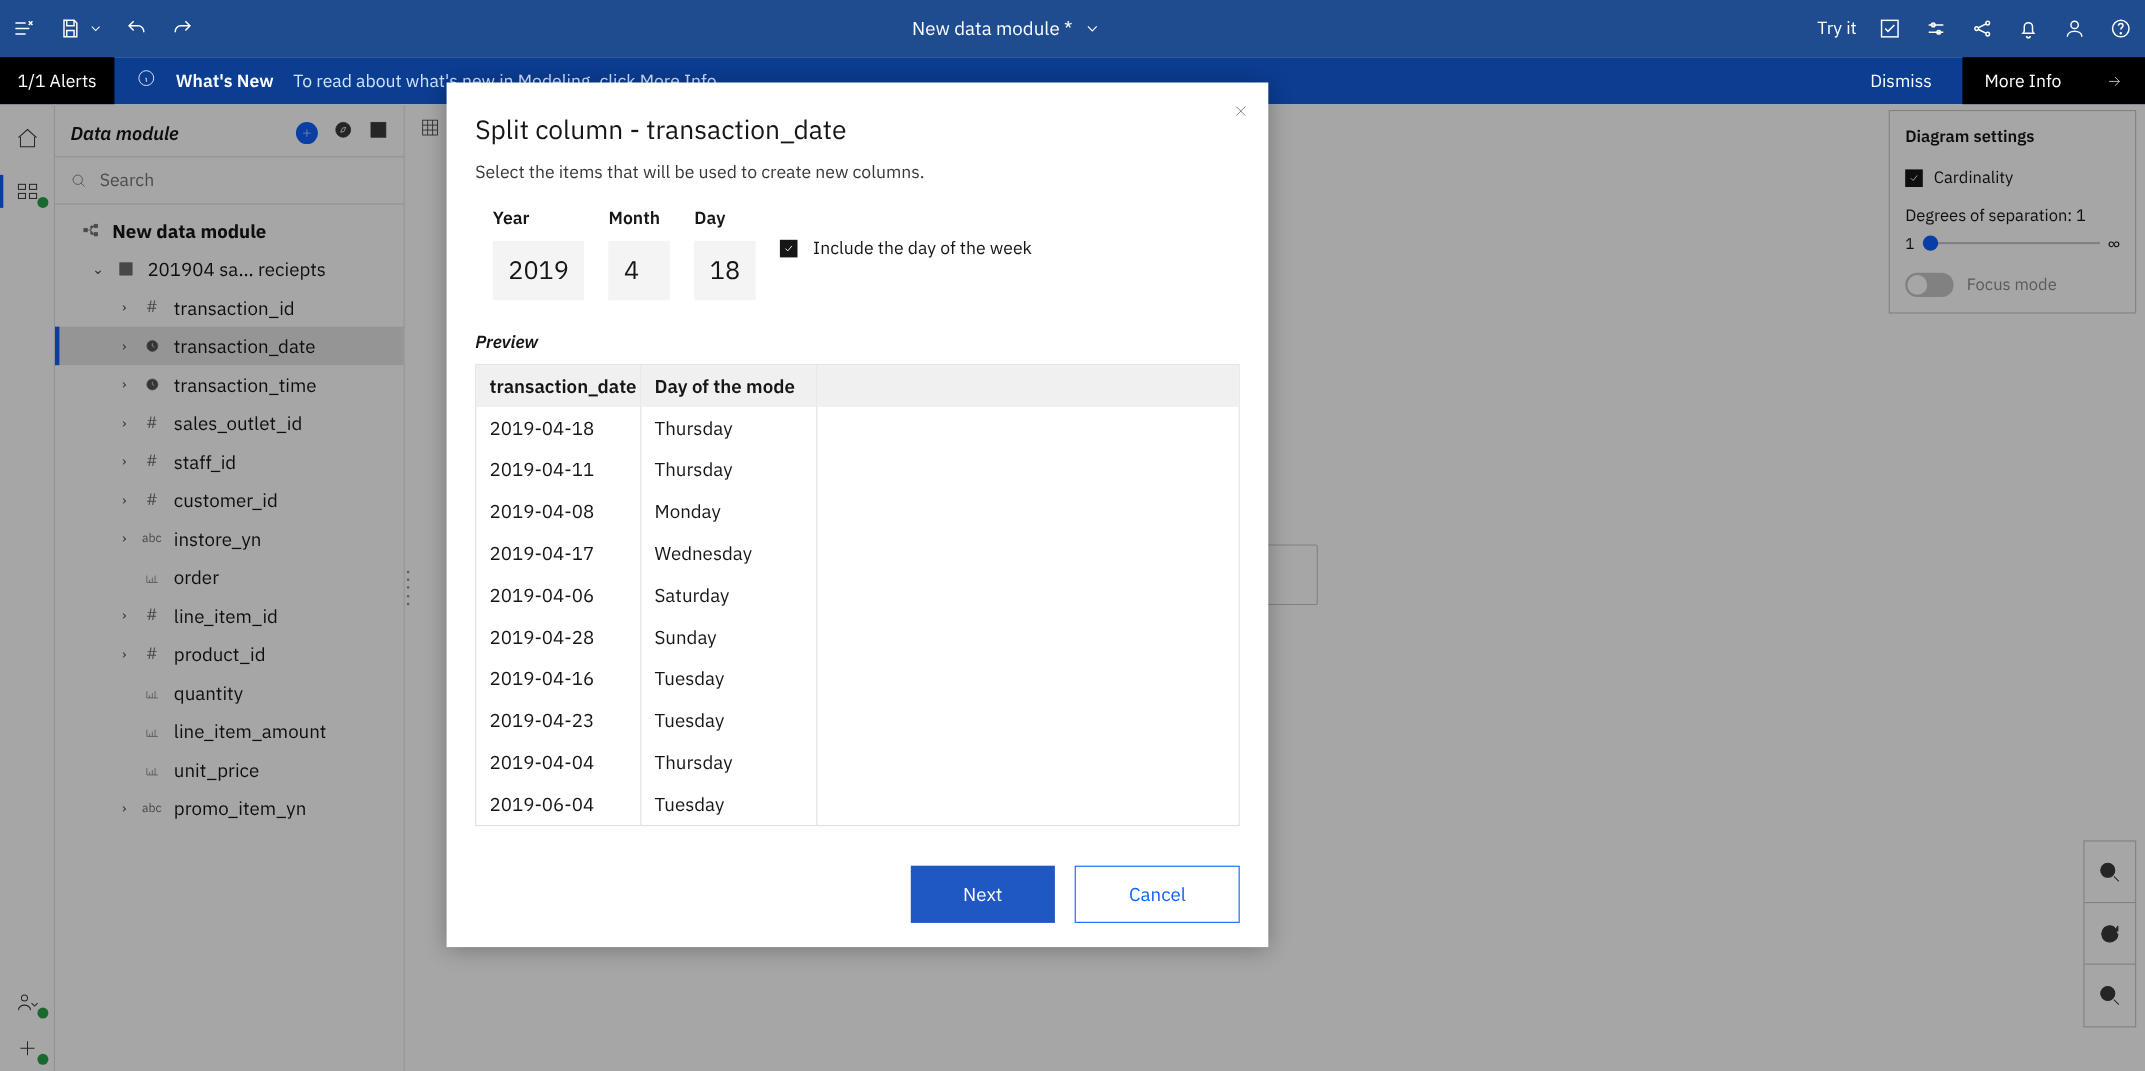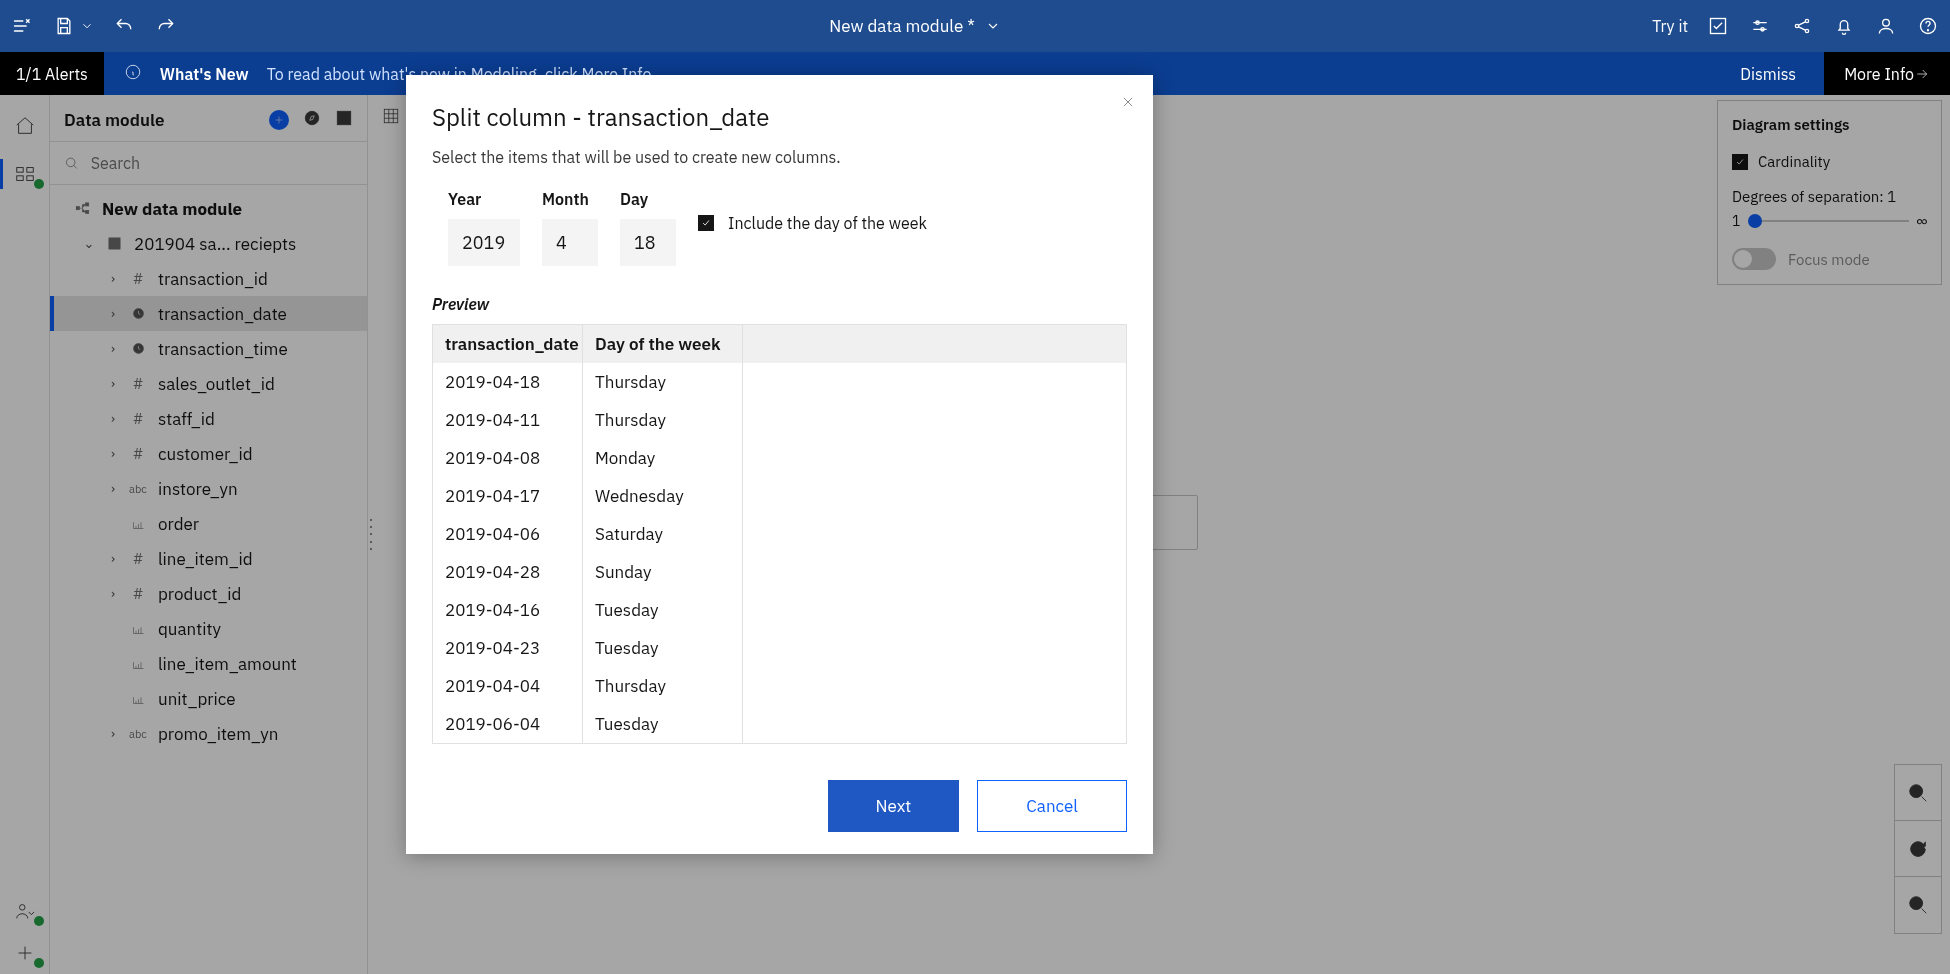--- a/index.html
+++ b/index.html
@@ -30,38 +30,38 @@
   .save-wrap{display:flex;align-items:center;gap:4px;}
   
   
   .alertbar{height:var(--alert-h);background:#0b3d91;color:#fff;display:flex;align-items:center;font-size:16px;}
   .alertbar .alerts-badge{background:#000;height:100%;display:flex;align-items:center;padding:0 16px;}
   .alertbar .info{display:flex;align-items:center;gap:18px;padding-left:20px;flex:1;}
   .alertbar .info-icon svg{width:18px;height:18px;stroke:#fff;fill:none;}
   .alertbar .title{font-weight:600;}
   .alertbar .msg{color:#d0e2ff;}
   .alertbar .dismiss{padding:0 28px;cursor:pointer;}
-  .alertbar .moreinfo{background:#000;height:100%;display:flex;align-items:center;padding:0 20px;cursor:pointer;}
+  .alertbar .moreinfo{background:#000;height:100%;display:flex;align-items:center;gap:40px;padding:0 20px;cursor:pointer;}
   .alertbar .moreinfo svg{width:16px;height:16px;stroke:#fff;fill:none;}
   
   
   .main{position:absolute;top:calc(var(--header-h) + var(--alert-h));left:0;right:0;bottom:0;display:flex;}
   
   
   .rail{width:50px;background:#fff;border-right:1px solid var(--light-border);display:flex;flex-direction:column;align-items:center;padding-top:10px;}
   .rail-icon{position:relative;width:100%;height:42px;display:flex;align-items:center;justify-content:center;cursor:pointer;}
   .rail-icon svg{width:22px;height:22px;stroke:#393939;fill:none;}
   .rail-icon.active::before{content:"";position:absolute;left:0;top:6px;bottom:6px;width:3px;background:#0f62fe;}
   .rail .spacer{flex:1;}
   .status-dot{width:10px;height:10px;border-radius:50%;background:var(--status-green);position:absolute;bottom:6px;right:5px;}
   
   
   .tree-panel{width:318px;background:#fff;border-right:1px solid var(--light-border);display:flex;flex-direction:column;}
   .tree-header{display:flex;align-items:center;justify-content:space-between;padding:14px 14px 10px 14px;border-bottom:1px solid var(--light-border);}
-  .tree-header .title{font-weight:600;font-size:17px;}
+  .tree-header .title{font-weight:600;font-size:17px;font-style:italic;}
   .tree-header-icons{display:flex;gap:14px;align-items:center;}
   .tree-header-icons svg{width:18px;height:18px;stroke:#393939;fill:#393939;}
   .tree-header-icons .blue-circle{width:20px;height:20px;border-radius:50%;background:#0f62fe;display:flex;align-items:center;justify-content:center;}
   .tree-header-icons .blue-circle svg{stroke:#fff;fill:none;width:12px;height:12px;}
   .search-row{display:flex;align-items:center;padding:10px 14px;border-bottom:1px solid var(--light-border);gap:10px;color:var(--muted);}
   .search-row svg{width:16px;height:16px;stroke:#525252;fill:none;}
   .search-row input{border:none;outline:none;font-size:16px;width:100%;color:var(--muted);}
   .tree-body{flex:1;overflow-y:auto;padding:6px 0;}
   .tree-item{display:flex;align-items:center;gap:10px;height:35px;padding-left:18px;font-size:17px;color:#161616;cursor:pointer;}
   .tree-item.depth-0{padding-left:22px;font-weight:700;}
@@ -108,21 +108,21 @@
   
   .overlay{position:absolute;inset:0;background:var(--overlay);}
   .modal{position:absolute;top:calc(var(--header-h) + var(--alert-h) - 20px);left:406px;width:747px;background:#fff;box-shadow:0 2px 20px rgba(0,0,0,0.3);padding:26px 26px 22px 26px;}
   .modal .close{position:absolute;top:18px;right:18px;cursor:pointer;}
   .modal .close svg{width:14px;height:14px;stroke:#393939;}
   .modal h2{margin:0 0 14px 0;font-weight:400;font-size:24px;}
   .modal .subtitle{font-size:16px;color:var(--gray-text);margin-bottom:22px;}
   .date-row{display:flex;align-items:center;gap:22px;margin-bottom:28px;margin-left:16px;}
   .date-col{display:flex;flex-direction:column;gap:10px;}
   .date-col label{font-weight:600;font-size:16px;}
-  .date-col .val{background:#f4f4f4;padding:12px 14px;min-width:56px;font-size:18px;}
+  .date-col .val{background:#f4f4f4;padding:12px 14px;min-width:56px;font-size:23px;}
   .date-col.year .val{min-width:72px;}
   .include-dow{display:flex;align-items:center;gap:14px;margin-bottom:10px;}
   .preview-label{font-weight:600;margin-bottom:10px;font-style:italic;}
   
   .preview-table-wrap{display:flex;width:100%;border:1px solid #e0e0e0;}
   .ptcol{display:flex;flex-direction:column;}
   .ptcol.c1{width:150px;border-right:1px solid #e0e0e0;}
   .ptcol.c2{width:160px;border-right:1px solid #e0e0e0;}
   .ptcol.c3{flex:1;}
   .ptcol .hcell{background:#f0f0f0;font-weight:600;padding:8px 12px;font-size:17px;}
@@ -544,21 +544,21 @@
         <div class="dcell">2019-04-08</div>
         <div class="dcell">2019-04-17</div>
         <div class="dcell">2019-04-06</div>
         <div class="dcell">2019-04-28</div>
         <div class="dcell">2019-04-16</div>
         <div class="dcell">2019-04-23</div>
         <div class="dcell">2019-04-04</div>
         <div class="dcell">2019-06-04</div>
       </div>
     <div class="ptcol c2" id="pt-c2">
-      <div class="hcell">Day of the week</div>
+      <div class="hcell">Day of the mode</div>
     <div class="dcell">Thursday</div>
         <div class="dcell">Thursday</div>
         <div class="dcell">Monday</div>
         <div class="dcell">Wednesday</div>
         <div class="dcell">Saturday</div>
         <div class="dcell">Sunday</div>
         <div class="dcell">Tuesday</div>
         <div class="dcell">Tuesday</div>
         <div class="dcell">Thursday</div>
         <div class="dcell">Tuesday</div>

